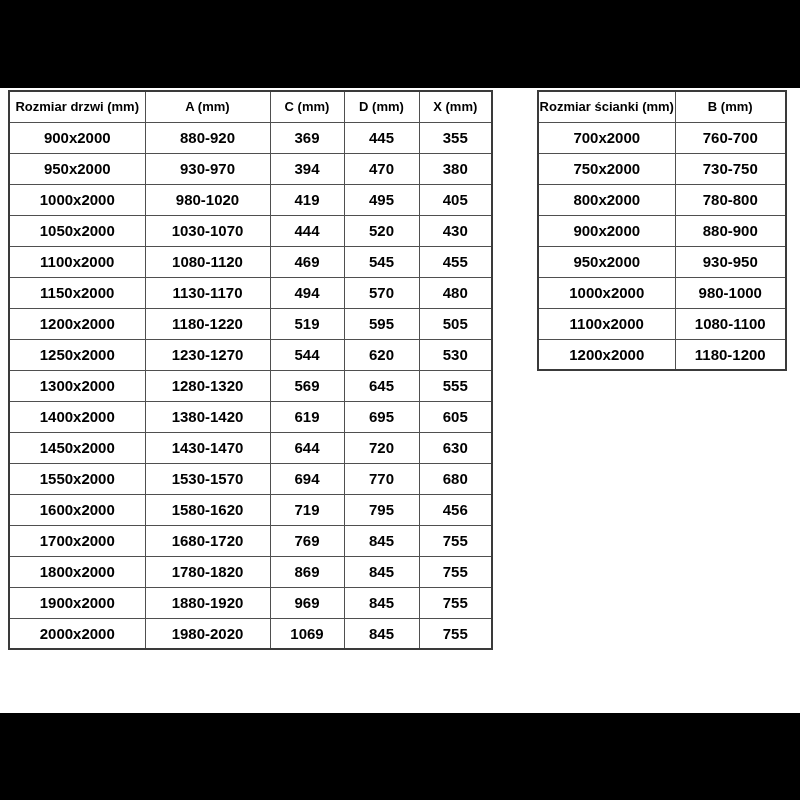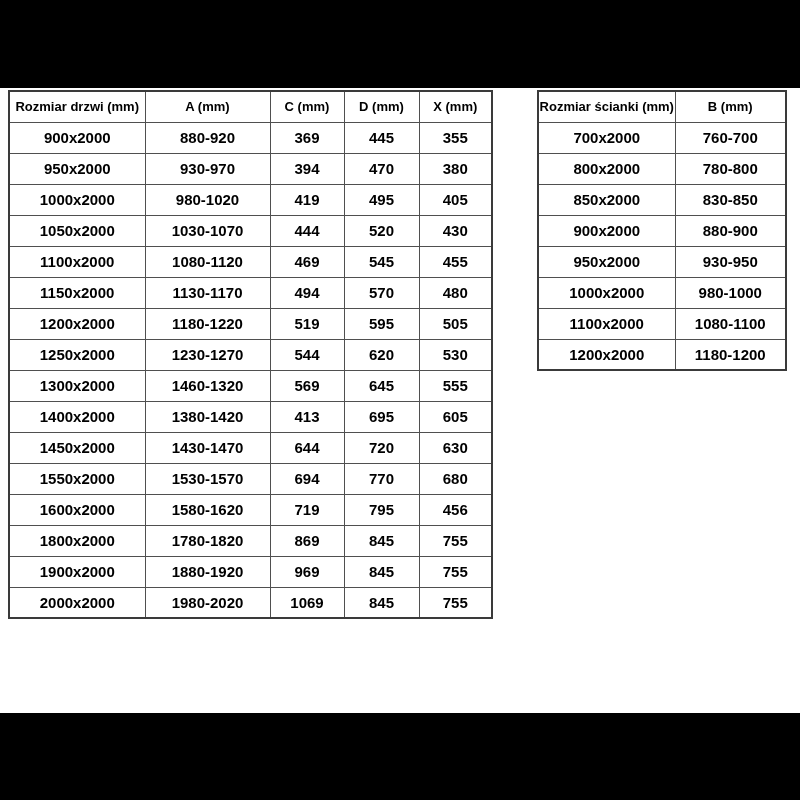--- a/index.html
+++ b/index.html
@@ -125,29 +125,29 @@
         </tr>
         <tr>
           <td>1250x2000</td>
           <td>1230-1270</td>
           <td>544</td>
           <td>620</td>
           <td>530</td>
         </tr>
         <tr>
           <td>1300x2000</td>
-          <td>1460-1320</td>
+          <td>1280-1320</td>
           <td>569</td>
           <td>645</td>
           <td>555</td>
         </tr>
         <tr>
           <td>1400x2000</td>
           <td>1380-1420</td>
-          <td>413</td>
+          <td>619</td>
           <td>695</td>
           <td>605</td>
         </tr>
         <tr>
           <td>1450x2000</td>
           <td>1430-1470</td>
           <td>644</td>
           <td>720</td>
           <td>630</td>
         </tr>
@@ -157,20 +157,27 @@
           <td>694</td>
           <td>770</td>
           <td>680</td>
         </tr>
         <tr>
           <td>1600x2000</td>
           <td>1580-1620</td>
           <td>719</td>
           <td>795</td>
           <td>456</td>
+        </tr>
+        <tr>
+          <td>1700x2000</td>
+          <td>1680-1720</td>
+          <td>769</td>
+          <td>845</td>
+          <td>755</td>
         </tr>
         <tr>
           <td>1800x2000</td>
           <td>1780-1820</td>
           <td>869</td>
           <td>845</td>
           <td>755</td>
         </tr>
         <tr>
           <td>1900x2000</td>
@@ -199,26 +206,26 @@
           <th>Rozmiar ścianki (mm)</th>
           <th>B (mm)</th>
         </tr>
       </thead>
     <tbody>
         <tr>
           <td>700x2000</td>
           <td>760-700</td>
         </tr>
         <tr>
+          <td>750x2000</td>
+          <td>730-750</td>
+        </tr>
+        <tr>
           <td>800x2000</td>
           <td>780-800</td>
-        </tr>
-        <tr>
-          <td>850x2000</td>
-          <td>830-850</td>
         </tr>
         <tr>
           <td>900x2000</td>
           <td>880-900</td>
         </tr>
         <tr>
           <td>950x2000</td>
           <td>930-950</td>
         </tr>
         <tr>

